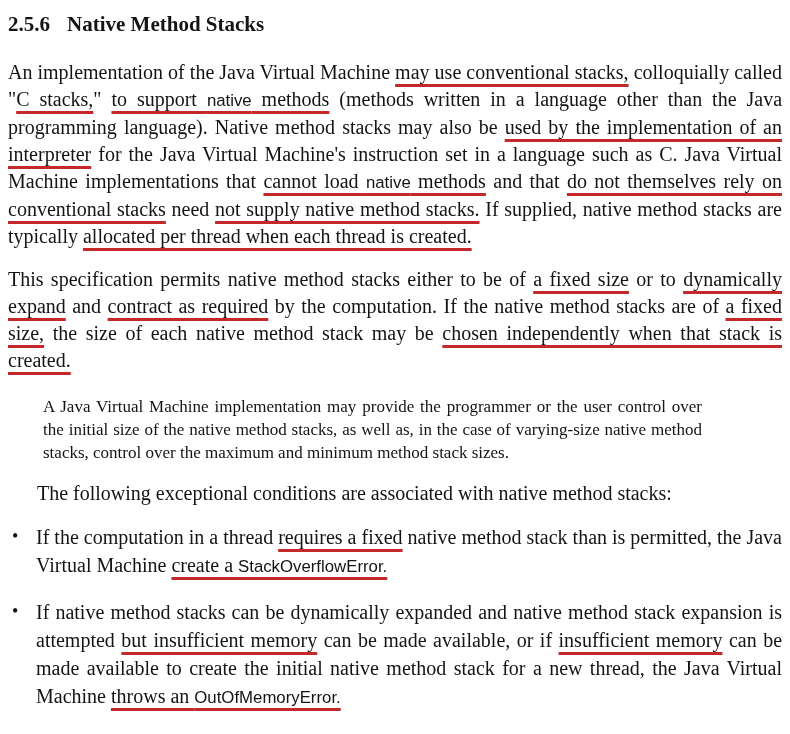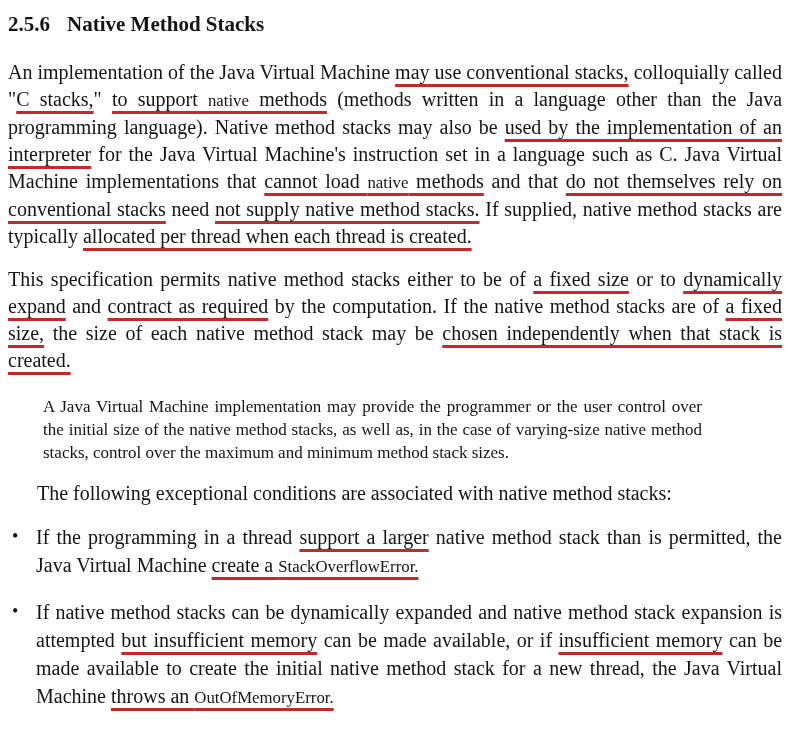--- a/index.html
+++ b/index.html
@@ -36,21 +36,21 @@
   }
   .intro{margin-bottom:16px;margin-left:29px;}
   .u{
     text-decoration-line:underline;
     text-decoration-color:var(--underline);
     text-decoration-thickness:3px;
     text-underline-offset:5px;
     text-decoration-skip-ink:none;
   }
   .m{
-    font-family:Liberation Serif, serif;
+    font-family:Liberation Sans, sans-serif;
     font-size:0.84em;
   }
   ul.bullets{list-style:none;margin:0;padding:0;}
   ul.bullets li{
     position:relative;
     padding-left:28px;
     margin-bottom:17px;
     font-size:20px;line-height:28px;
   }
   ul.bullets li:last-child{margin-bottom:0;}
@@ -73,21 +73,21 @@
 
   <p class="body-par"><span>This specification permits native method stacks either to be of </span><span class="u">a fixed size</span><span> or to </span><span class="u">dynamically expand</span><span> and </span><span class="u">contract as required</span><span> by the computation. If the native method stacks are of </span><span class="u">a fixed size,</span><span> the size of each native method stack may be </span><span class="u">chosen independently when that stack is created.</span></p>
 
   <p class="note"><span>A Java Virtual Machine implementation may provide the programmer or the user control over the initial size of the native method stacks, as well as, in the case of varying-size native method stacks, control over the maximum and minimum method stack sizes.</span></p>
 
   <p class="body-par intro"><span>The following exceptional conditions are associated with native method stacks:</span></p>
 
   <ul class="bullets">
     <li>
       <span class="marker">•</span>
-      <div class="btext"><span>If the programming in a thread </span><span class="u">support a larger</span><span> native method stack than is permitted, the Java Virtual Machine </span><span class="u">create a </span><span class="u m">StackOverflowError.</span></div>
+      <div class="btext"><span>If the computation in a thread </span><span class="u">requires a fixed</span><span> native method stack than is permitted, the Java Virtual Machine </span><span class="u">create a </span><span class="u m">StackOverflowError.</span></div>
     </li>
     <li>
       <span class="marker">•</span>
       <div class="btext"><span>If native method stacks can be dynamically expanded and native method stack expansion is attempted </span><span class="u">but insufficient memory</span><span> can be made available, or if </span><span class="u">insufficient memory</span><span> can be made available to create the initial native method stack for a new thread, the Java Virtual Machine </span><span class="u">throws an </span><span class="u m">OutOfMemoryError.</span></div>
     </li>
   </ul>
 
 </div>
 
 </body></html>

